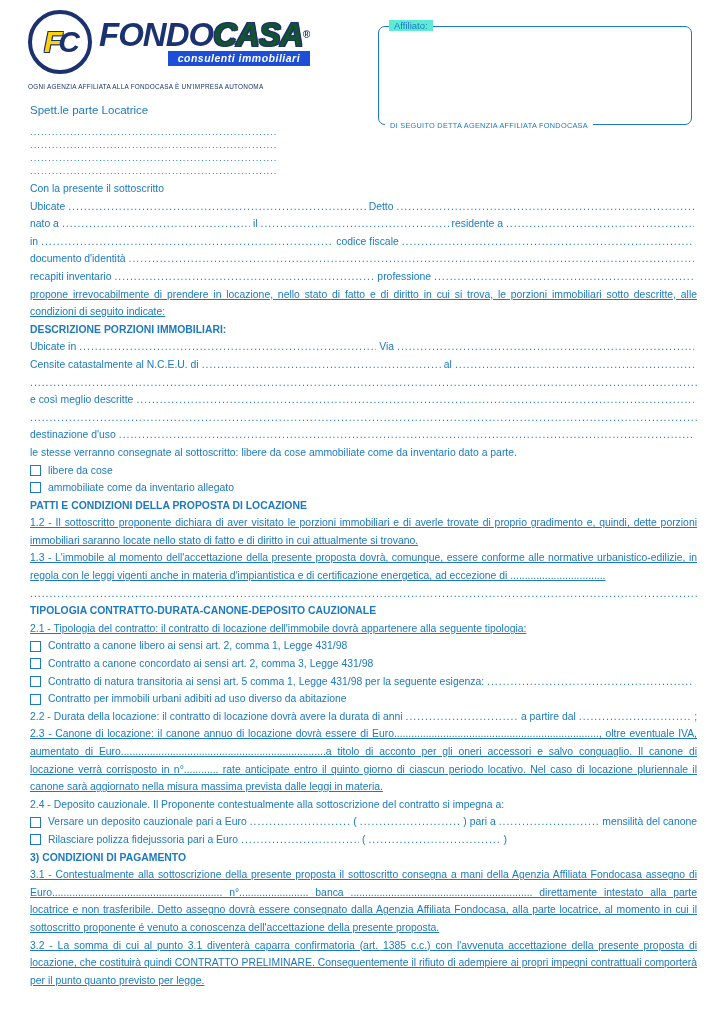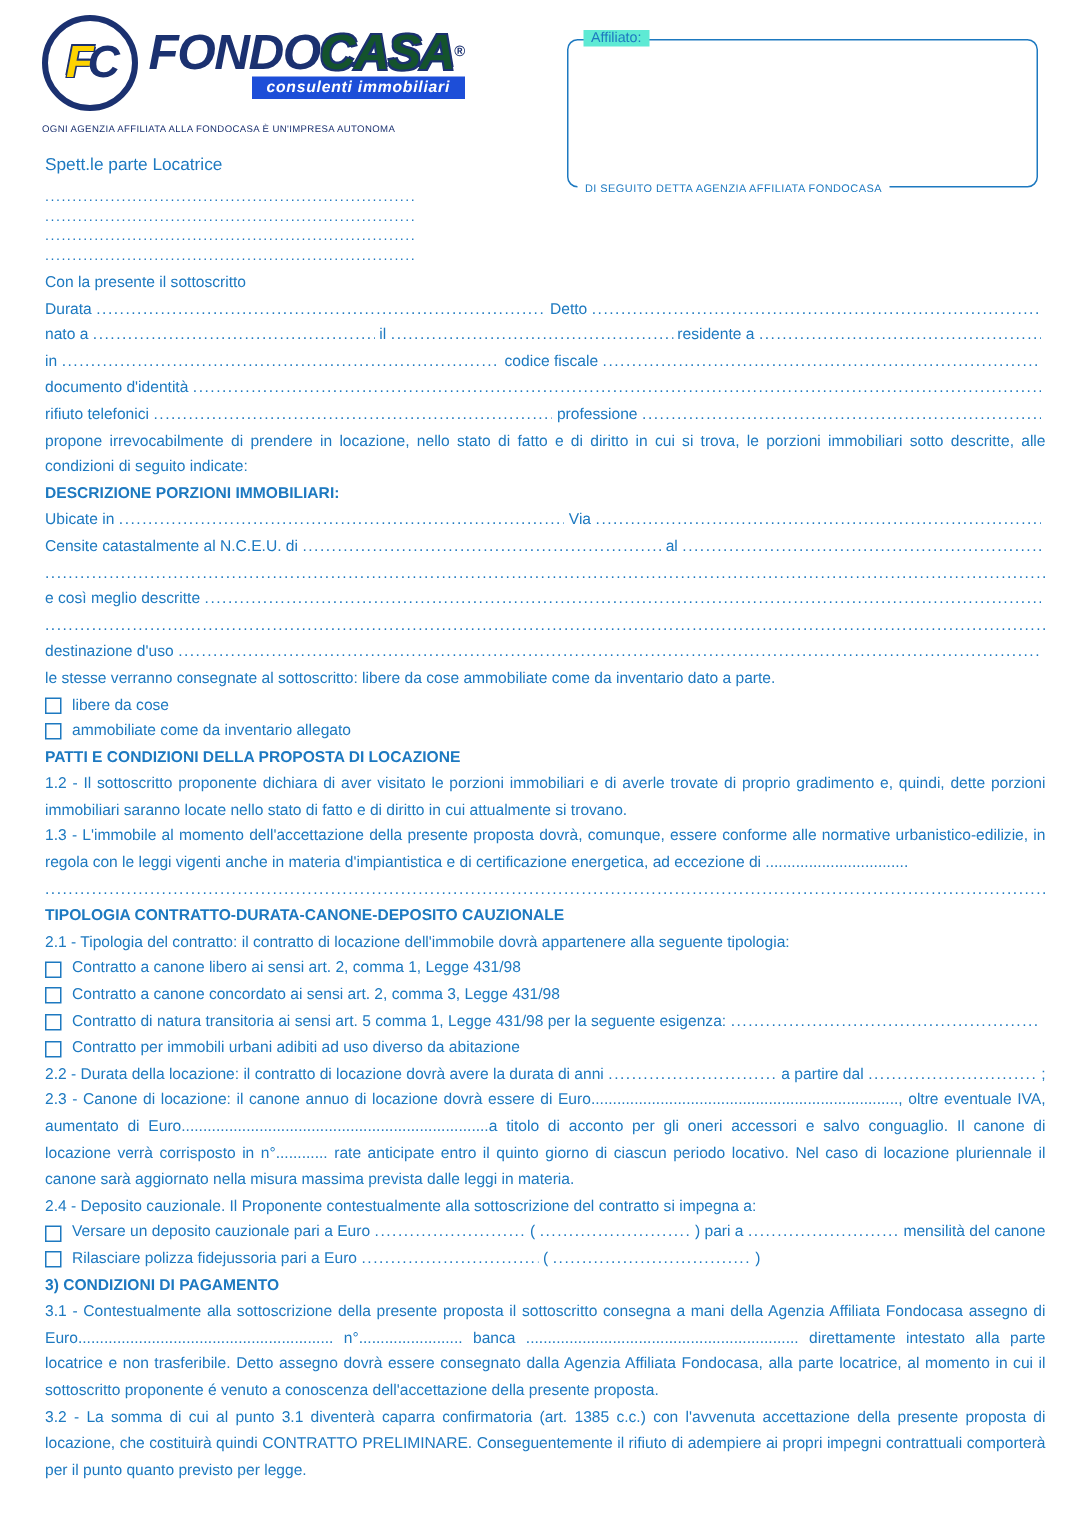--- a/index.html
+++ b/index.html
@@ -37,21 +37,21 @@
   
   .content{position:absolute;left:30px;top:180px;width:667px;font-size:10.4px;line-height:17.6px;color:#1d79c0;}
   .line{display:flex;align-items:baseline;white-space:nowrap;overflow:hidden;height:17.6px;}
   .line > span{flex:0 0 auto;}
   .df{flex:1 1 0 !important;min-width:8px;overflow:hidden;white-space:nowrap;letter-spacing:1px;margin:0 3px;}
   .df::after{content:"........................................................................................................................................................................................................................................................";}
   .dt{display:inline-block;overflow:hidden;white-space:nowrap;letter-spacing:1px;vertical-align:bottom;margin:0 3px;}
   .dt::after{content:"........................................................................................................................................................................................................................................................";}
   .dotline{overflow:hidden;white-space:nowrap;letter-spacing:1px;height:17.6px;}
   .dotline::after{content:"........................................................................................................................................................................................................................................................";}
-  .para{text-align:justify;}
+  .para{text-align:justify;text-decoration:underline;}
   .b{font-weight:bold;}
   .cb{width:9px;height:9px;border:1.3px solid #1d79c0;flex:0 0 auto;align-self:center;margin-right:7px;background:#fff;}
 </style>
 </head>
 <body>
 
 <div class="page">
 
   <div class="logo-block">
     <div class="logo-row">
@@ -80,21 +80,21 @@
     <div class="rec-dotline"></div>
     <div class="rec-dotline"></div>
     <div class="rec-dotline"></div>
   </div>
 
   <div class="content">
 
     <div>Con la presente il sottoscritto</div>
 
     <div class="line">
-      <span>Durata</span>
+      <span>Ubicate</span>
         <span class="df"></span>
         <span>Detto</span>
         <span class="df"></span>
     </div>
 
     <div class="line">
       <span>nato a</span>
         <span class="df" style="flex:1.6 1 0"></span>
         <span>il</span>
         <span class="df" style="flex:1 1 0"></span>
@@ -108,21 +108,21 @@
         <span>codice fiscale</span>
         <span class="df" style="flex:2 1 0"></span>
     </div>
 
     <div class="line">
       <span>documento d'identità</span>
         <span class="df"></span>
     </div>
 
     <div class="line">
-      <span>rifiuto telefonici</span>
+      <span>recapiti inventario</span>
         <span class="df"></span>
         <span>professione</span>
         <span class="df"></span>
     </div>
 
     <div class="para">propone irrevocabilmente di prendere in locazione, nello stato di fatto e di diritto in cui si trova, le porzioni immobiliari  sotto descritte, alle condizioni di seguito indicate:</div>
 
     <div class="b">DESCRIZIONE PORZIONI IMMOBILIARI:</div>
 
     <div class="line">

